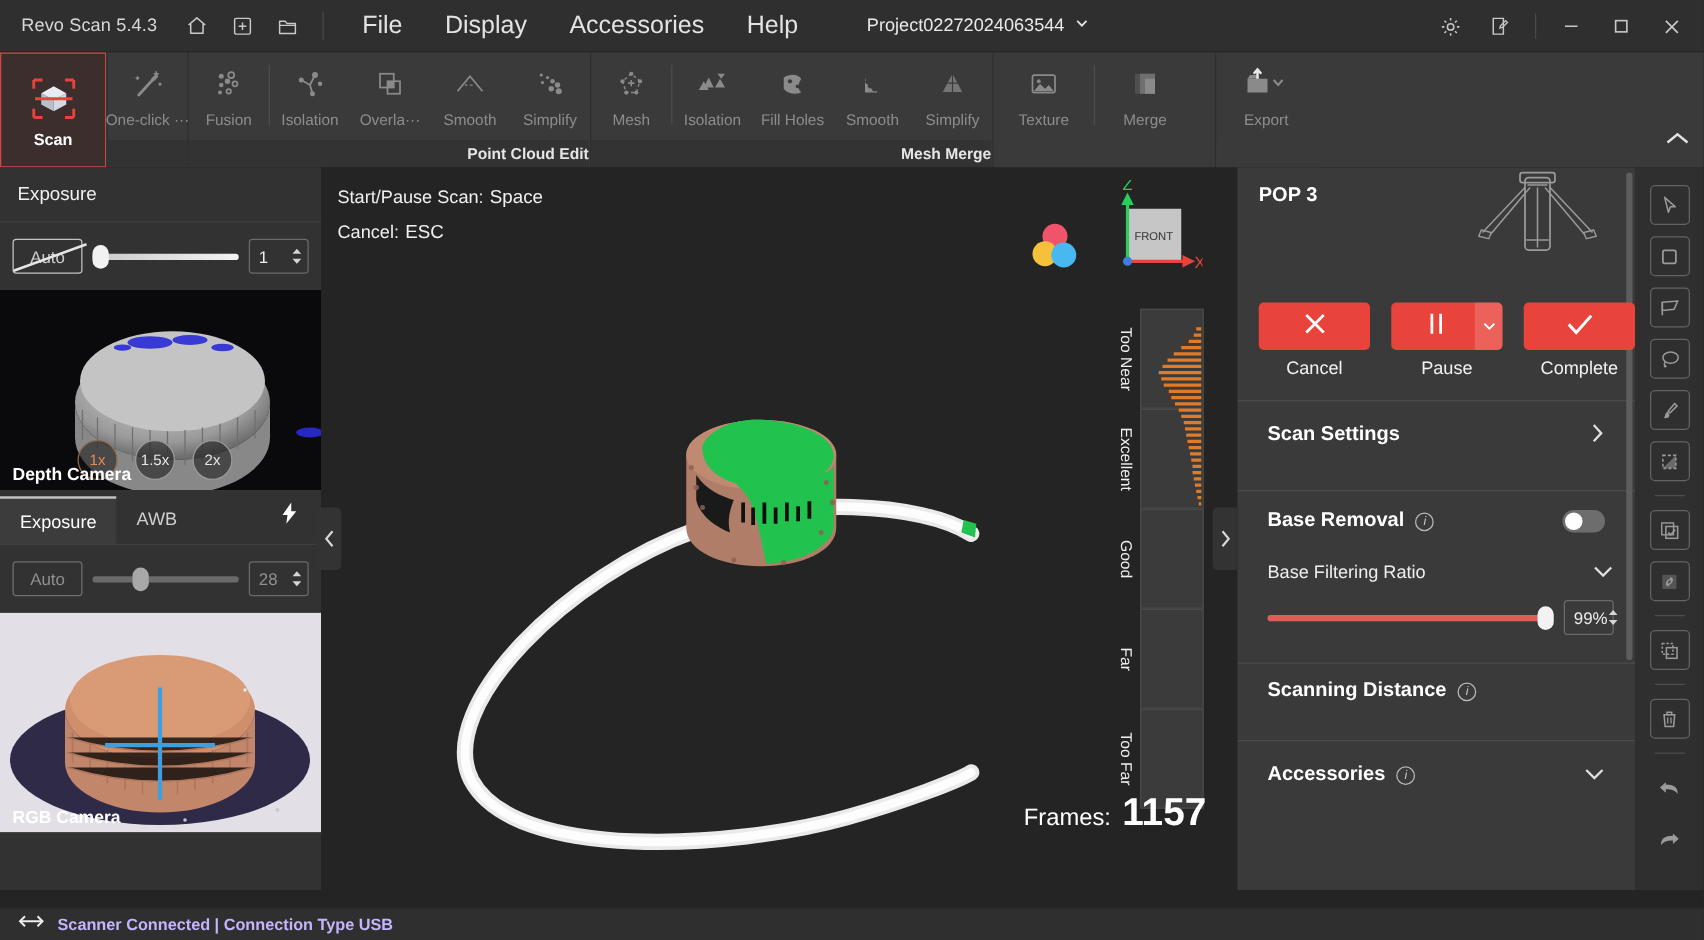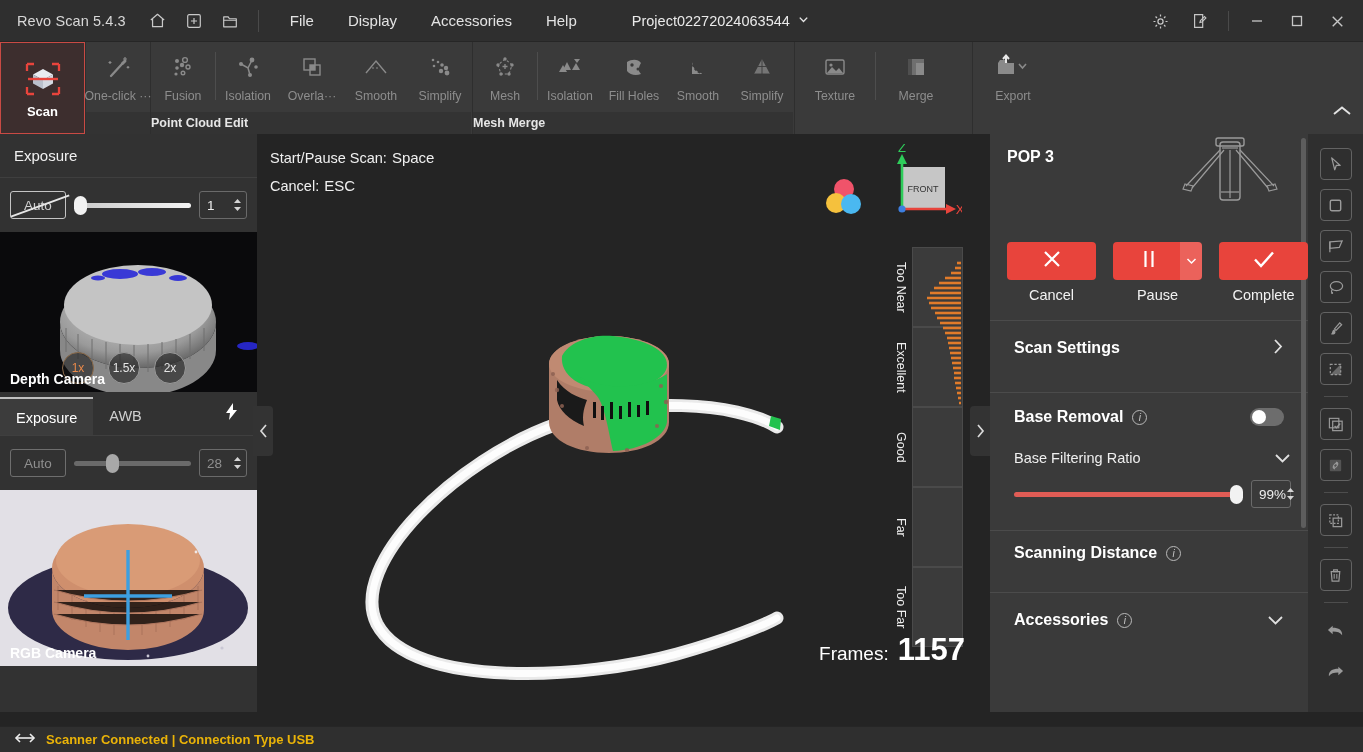--- a/index.html
+++ b/index.html
@@ -21,42 +21,42 @@
   }
   .app-name { font-size: 14.5px; color: #d8d8d8; margin-left: 17px; letter-spacing: .1px; }
   .tb-icons { display: flex; align-items: center; margin-left: 18px; gap: 8px; }
   .tb-ic {
     width: 28px; height: 28px; display: flex; align-items: center; justify-content: center;
     color: #c9c9c9; cursor: pointer;
   }
   .tb-div { width: 1px; height: 22px; background: #4a4a4a; margin: 0 14px; }
   .menu { display: flex; align-items: center; gap: 0px; }
   .menu-item {
-    font-size: 15px; color: #e3e3e3; padding: 6px 17px; cursor: pointer;
+    font-size: 20px; color: #e3e3e3; padding: 6px 17px; cursor: pointer;
   }
   .proj {
     display: flex; align-items: center; gap: 7px; margin-left: 38px; cursor: pointer;
     font-size: 14.5px; color: #eaeaea;
   }
   .win-ctrl { position: absolute; right: 0; top: 0; height: 42px; display: flex; align-items: center; }
   .win-btn {
     width: 40px; height: 42px; display: flex; align-items: center; justify-content: center;
     color: #c7c7c7; cursor: pointer;
   }
   .win-sep { width: 1px; height: 20px; background: #4a4a4a; margin: 0 8px; }
 
   
   .ribbon {
     position: absolute; left: 0; top: 42px; width: 1363px; height: 92px;
     background: #3a3a3a; display: flex;
   }
   .rib-group { display: flex; flex-direction: column; height: 92px; position: relative; }
   .rib-row { display: flex; align-items: center; height: 70px; }
   .rib-caption {
-    height: 22px; line-height: 22px; text-align: left;
+    height: 22px; line-height: 22px; text-align: right;
     font-size: 12.5px; color: #e6e6e6; font-weight: bold;
     background: #333333;
   }
   .rib-btn {
     width: 64px; height: 70px; display: flex; flex-direction: column;
     align-items: center; justify-content: flex-start; padding-top: 8px;
     cursor: pointer; position: relative;
   }
   .rib-btn .lbl { font-size: 12.3px; margin-top: 5px; color: #8d8d8d; white-space: nowrap; }
   .rib-ico { height: 34px; display: flex; align-items: center; justify-content: center; color: #8a8a8a; }
@@ -226,21 +226,21 @@
   }
   .tool.plain { border-color: transparent; }
   .tsep { width: 24px; height: 1px; background: #4d4d4d; margin: 2px 0 11px 0; }
 
   
   .statusbar {
     position: absolute; left: 0; bottom: 0; width: 1363px; height: 26px;
     background: #2f2f2f; display: flex; align-items: center; gap: 10px; padding-left: 14px;
     border-top: 1px solid #262626;
   }
-  .statusbar .txt { font-size: 13px; color: #eab308; font-weight: bold; }
+  .statusbar .txt { font-size: 13px; color: #c4b5fd; font-weight: bold; }
 </style>
 </head>
 <body>
 
 <div id="app">
 
   <div class="titlebar">
     <div class="app-name">Revo Scan 5.4.3</div>
     <div class="tb-icons">
       <div class="tb-ic">

